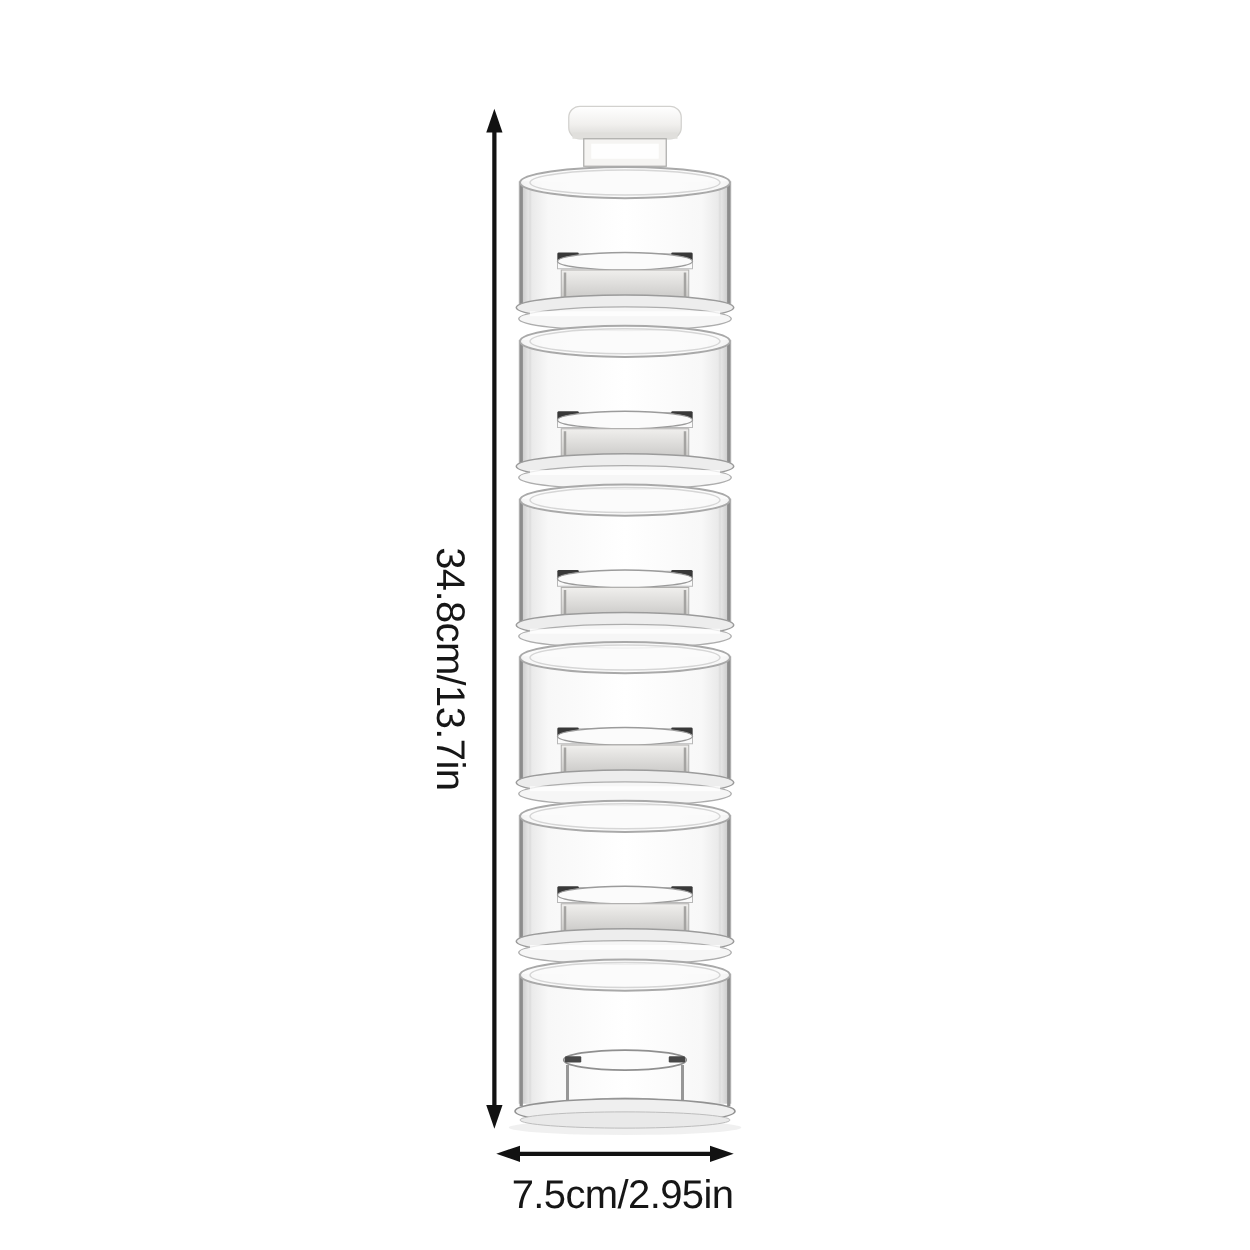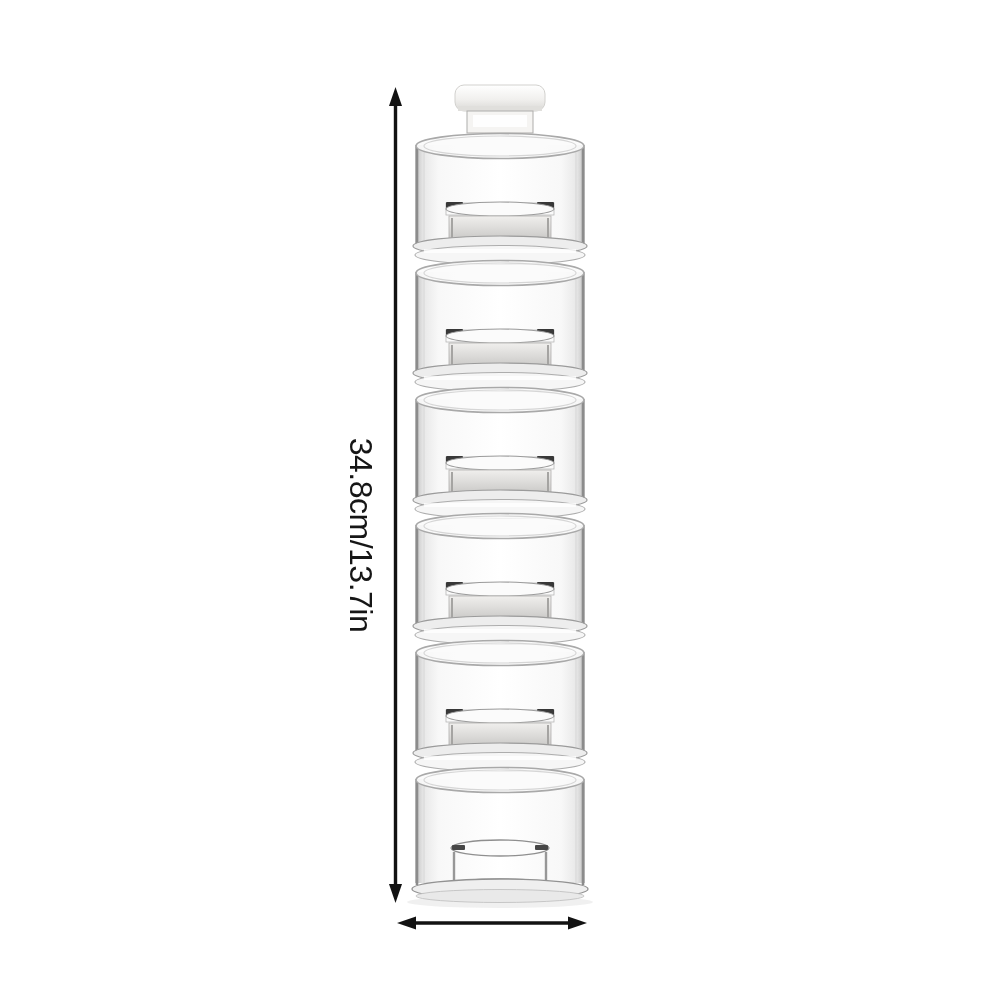--- a/index.html
+++ b/index.html
@@ -139,14 +139,15 @@
 
     <g>
       <line x1="409" y1="923" x2="575" y2="923" stroke="#121212" stroke-width="3.4"></line>
       <polygon points="397,923 416,916.5 416,929.5" fill="#121212"></polygon>
       <polygon points="587,923 568,916.5 568,929.5" fill="#121212"></polygon>
     </g>
   </svg>
 
   <div class="dim-label vertical">34.8cm/13.7in</div>
 
+  <div class="dim-label horizontal">7.5cm/2.95in</div>
 
 </div>
 
 </body></html>

